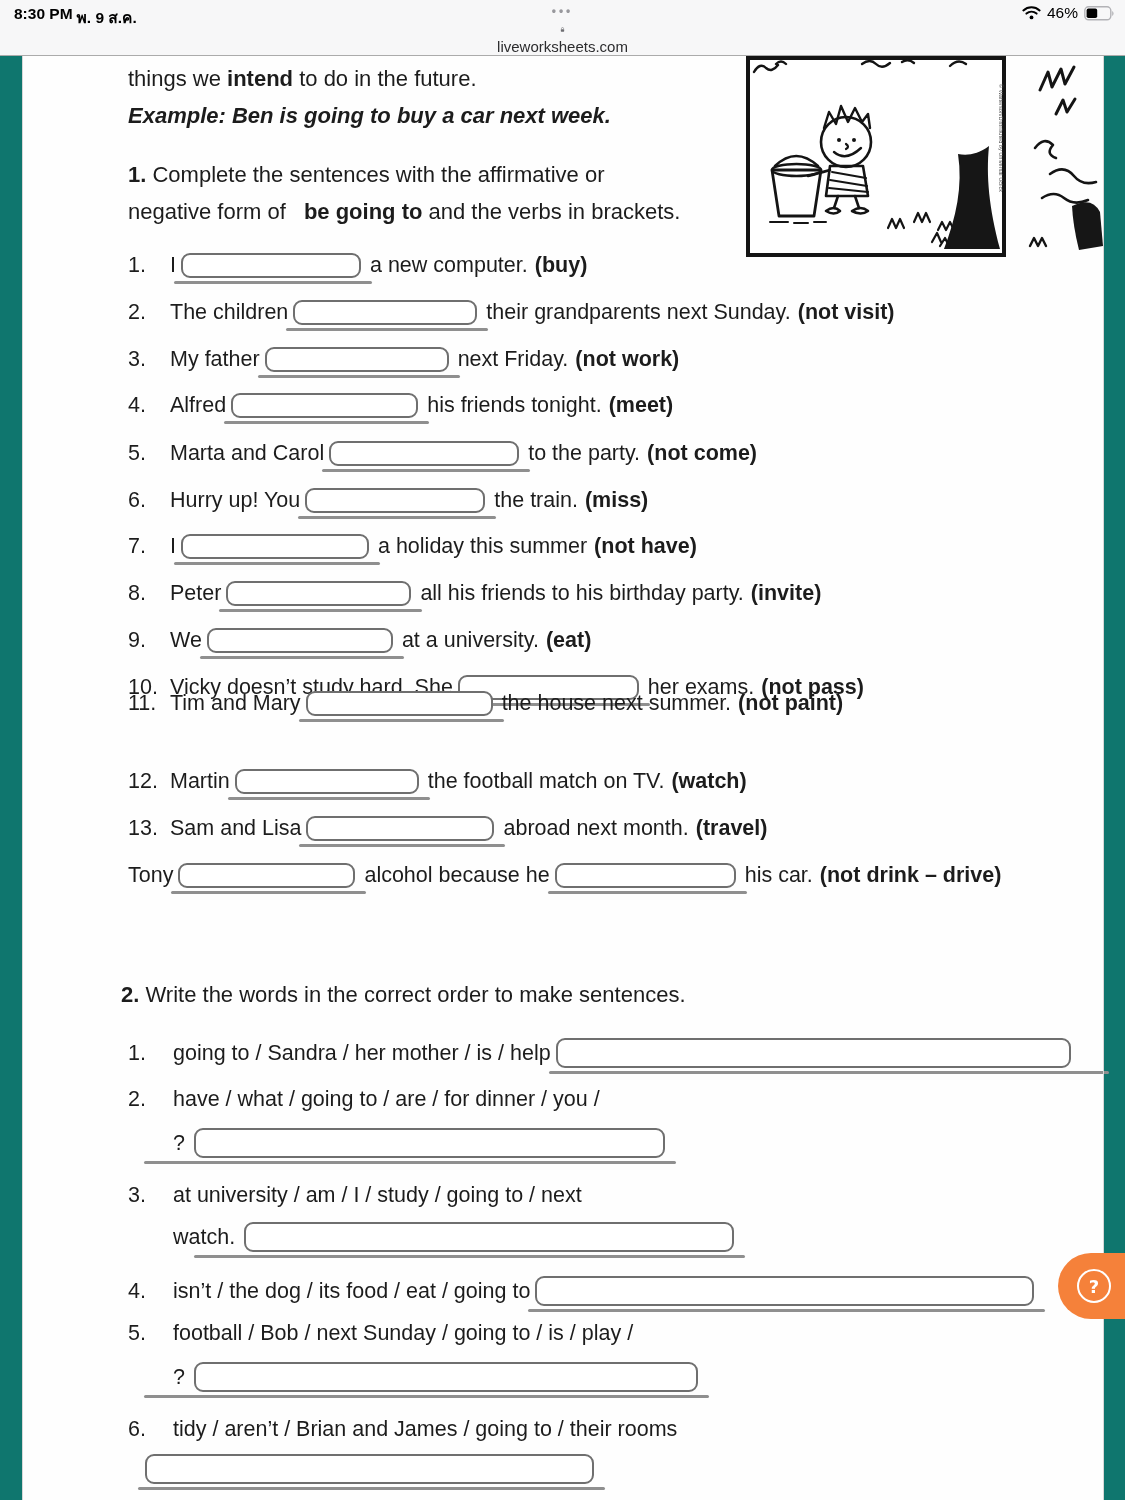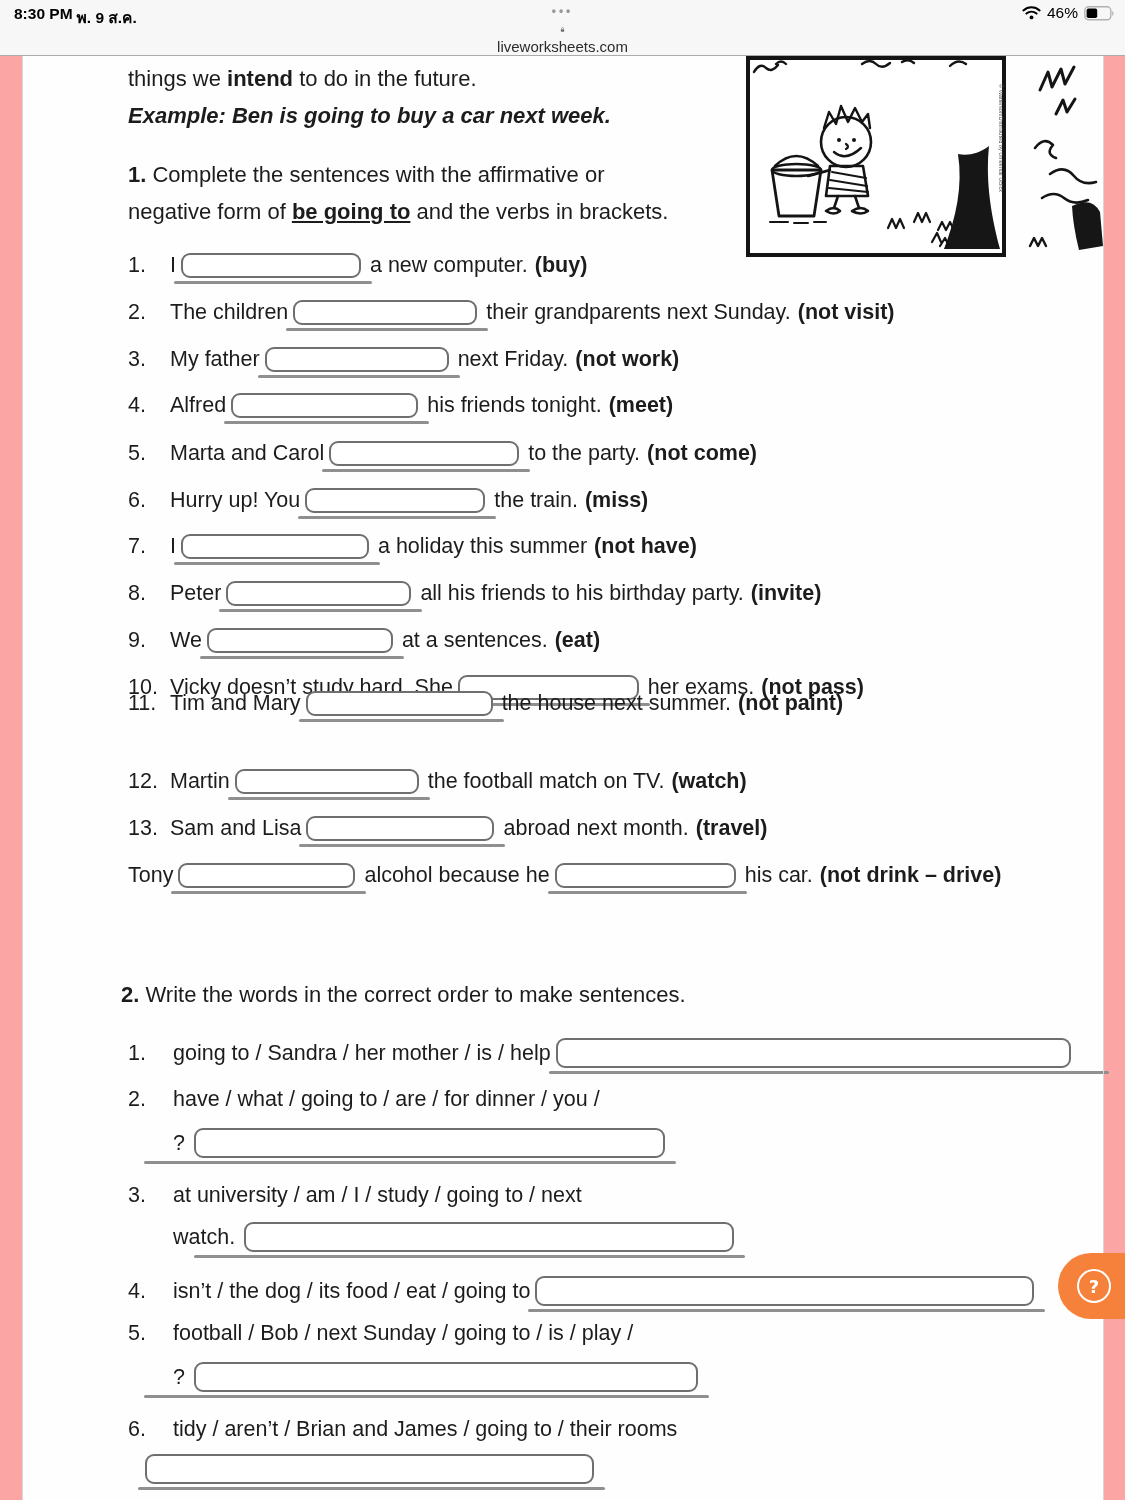--- a/index.html
+++ b/index.html
@@ -18,29 +18,29 @@
     background:#f7f7f8;border-bottom:1px solid #ababab;
   }
   .statusrow{position:absolute;top:0;left:0;right:0;height:27px;}
   .sb-left{position:absolute;left:14px;top:5px;font-size:15.5px;font-weight:600;color:#000;display:flex;gap:4px;}
   .sb-center{position:absolute;left:0;right:0;top:4px;text-align:center;font-size:12px;letter-spacing:3px;color:#98989d;font-weight:700;}
   .sb-right{position:absolute;right:10px;top:4px;display:flex;align-items:center;gap:6px;font-size:15.5px;font-weight:500;color:#000;}
   .urlrow{position:absolute;top:27px;left:0;right:0;height:28px;display:flex;align-items:center;justify-content:center;gap:6px;flex-direction:column;}
   .url-domain{font-size:15px;color:#2c2c2e;}
 
   
-  .sheet{position:absolute;top:56px;left:0;width:1125px;height:1444px;background:#fca5a5;overflow:hidden;}
+  .sheet{position:absolute;top:56px;left:0;width:1125px;height:1444px;background:#0f766e;overflow:hidden;}
   .pageline{position:absolute;top:0;bottom:0;width:1px;background:#d7d7d7;}
   .pageline.left{left:22px;}
   .pageline.right{left:1103px;}
   .pagebg{position:absolute;top:0;bottom:0;left:23px;width:1080px;background:#fefefe;}
 
   .txt{position:absolute;font-size:22px;line-height:37px;color:#1c1c1c;}
   .b{font-weight:700;}
-  .bu{font-weight:700;text-decoration:underline;}
+  .bu{font-weight:700;margin-left:12px;}
   .ital{font-style:italic;font-weight:600;}
 
   .row{position:absolute;left:128px;display:flex;align-items:center;font-size:21.5px;line-height:27px;color:#1c1c1c;white-space:pre;}
   .num{flex:none;width:42px;}
   .num2{flex:none;width:45px;}
   .verb{font-weight:700;margin-left:7px;}
   .post{}
   .blank{
     position:relative;flex:none;
     height:25px;background:#fff;
@@ -188,21 +188,21 @@
     <div class="row" style="top:431px;">
       <span class="num">6.</span><span>Hurry up! You</span><span class="blank" style="width:180px"></span><span class="post">the train.</span><span class="verb">(miss)</span>
     </div>
     <div class="row" style="top:477px;">
       <span class="num">7.</span><span>I</span><span class="blank" style="width:188px"></span><span class="post">a holiday this summer</span><span class="verb">(not have)</span>
     </div>
     <div class="row" style="top:524px;">
       <span class="num">8.</span><span>Peter</span><span class="blank" style="width:185px"></span><span class="post">all his friends to his birthday party.</span><span class="verb">(invite)</span>
     </div>
     <div class="row" style="top:571px;">
-      <span class="num">9.</span><span>We</span><span class="blank" style="width:186px"></span><span class="post">at a sentences.</span><span class="verb">(eat)</span>
+      <span class="num">9.</span><span>We</span><span class="blank" style="width:186px"></span><span class="post">at a university.</span><span class="verb">(eat)</span>
     </div>
     <div class="row" style="top:618px;">
       <span class="num">10.</span><span>Vicky doesn’t study hard. She</span><span class="blank" style="width:181px"></span><span class="post">her exams.</span><span class="verb">(not pass)</span>
     </div>
     <div class="row" style="top:634px;">
       <span class="num">11.</span><span>Tim and Mary</span><span class="blank" style="width:187px"></span><span class="post">the house next summer.</span><span class="verb">(not paint)</span>
     </div>
     <div class="row" style="top:712px;">
       <span class="num">12.</span><span>Martin</span><span class="blank" style="width:184px"></span><span class="post">the football match on TV.</span><span class="verb">(watch)</span>
     </div>

